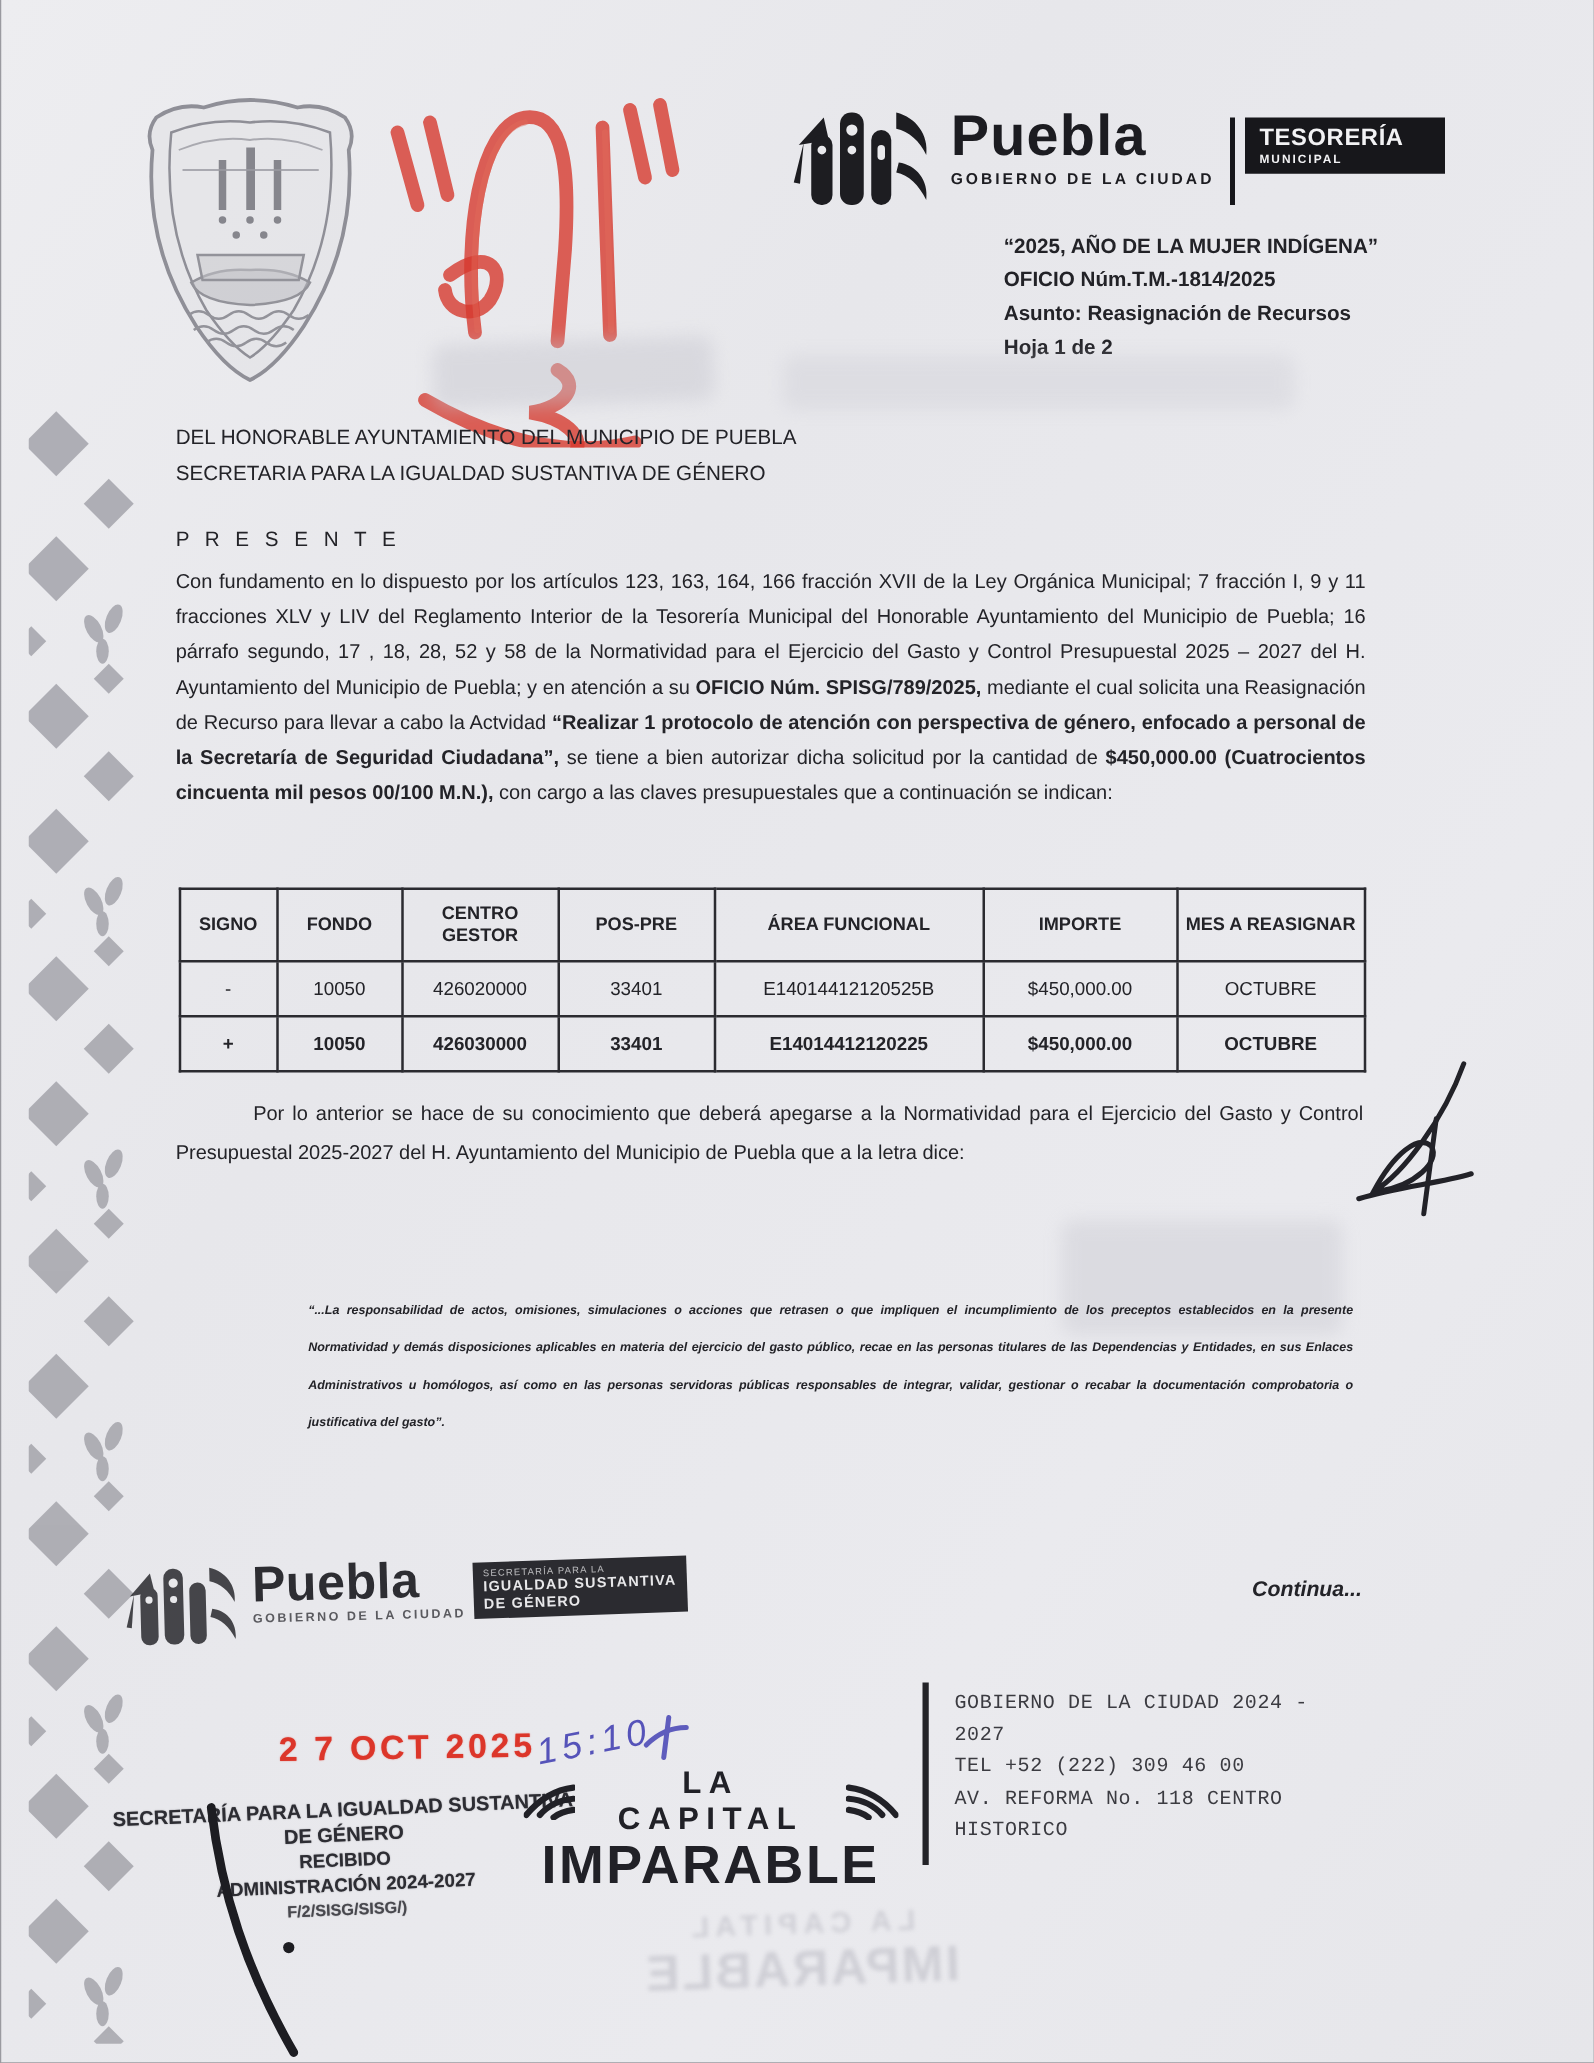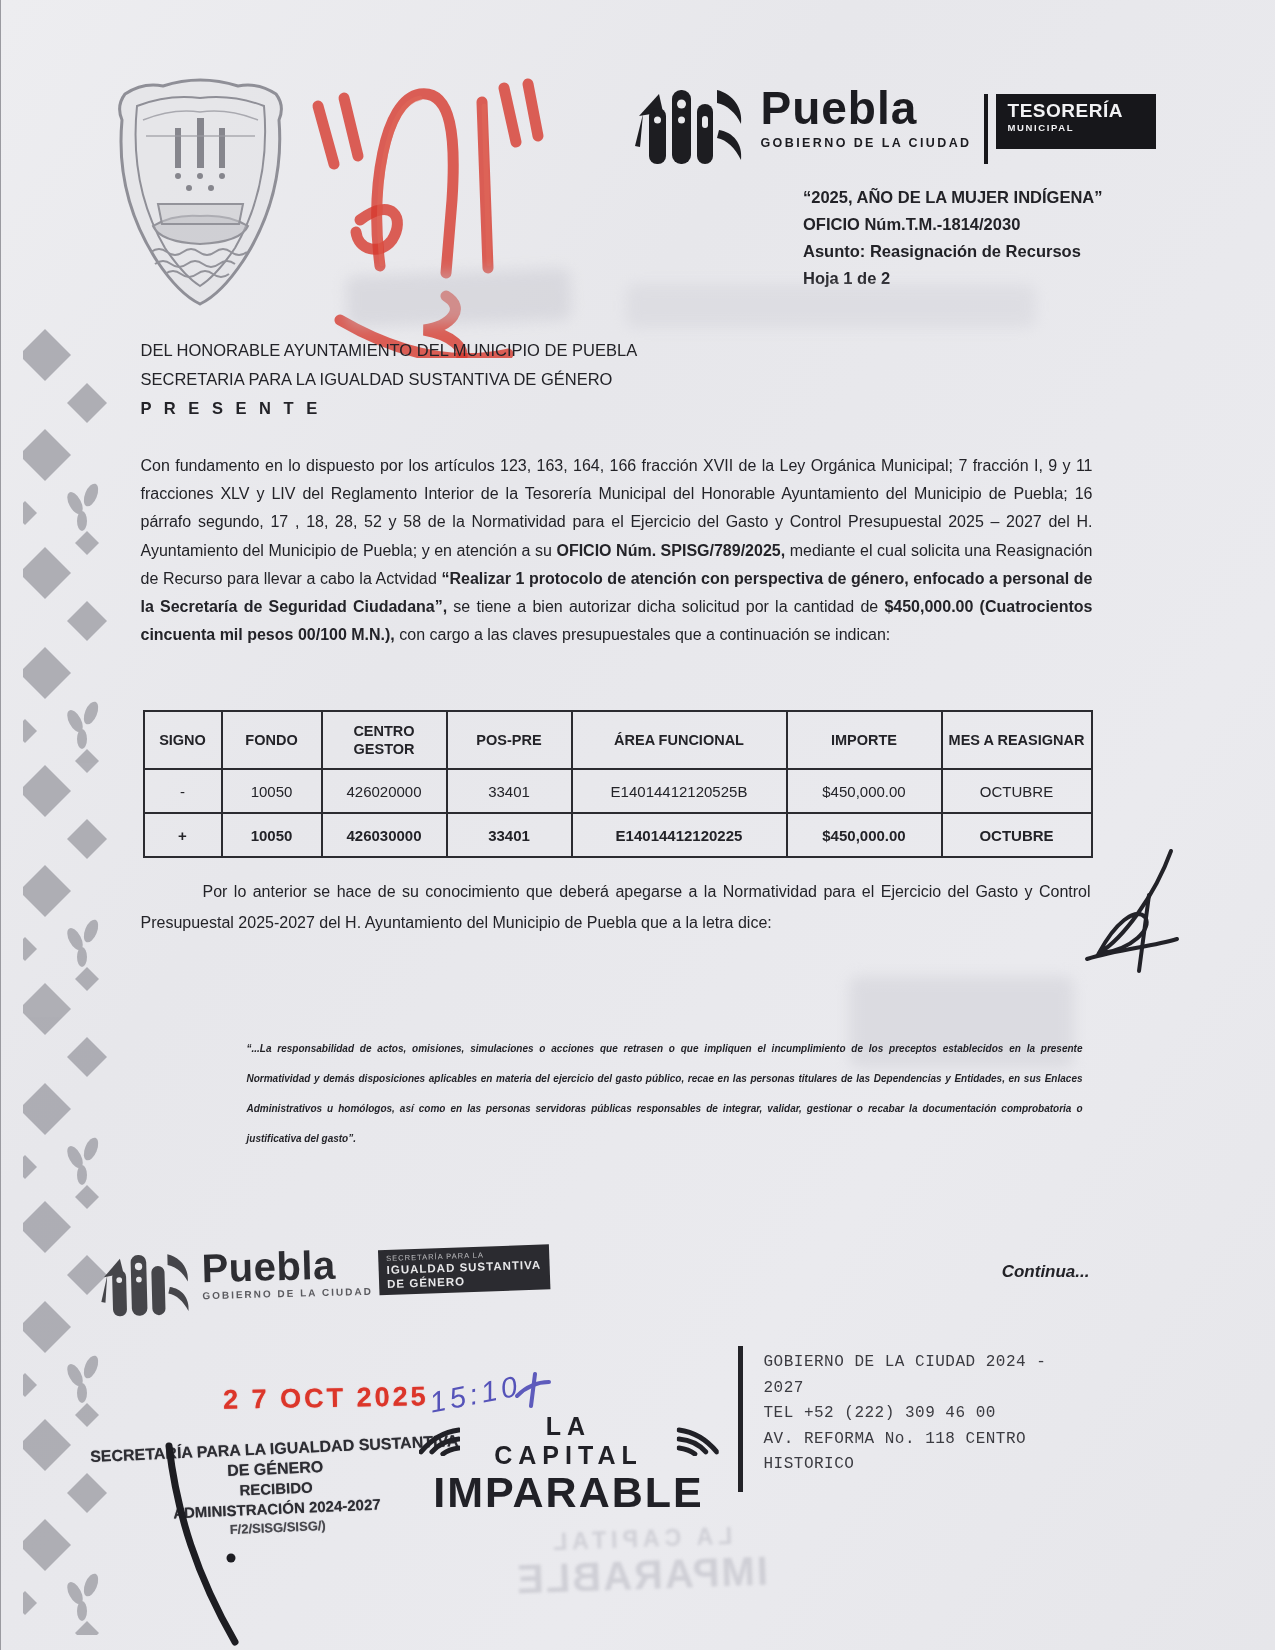--- a/index.html
+++ b/index.html
@@ -7,29 +7,29 @@
     background:linear-gradient(125deg,#ededf0 0%,#e7e7eb 35%,#eaeaee 70%,#e6e6ea 100%);
     font-family:"Liberation Sans",sans-serif;color:#26262b;}
   .abs{position:absolute;}
   .b{font-weight:700;}
   
   .brand{left:628px;top:82px;display:flex;align-items:flex-start;}
   .brand-txt{margin-left:10px;}
   .brand-name{font-size:46px;font-weight:800;letter-spacing:1px;color:#1c1c21;line-height:52px;}
   .brand-sub{font-size:12.5px;font-weight:700;letter-spacing:2.4px;color:#1c1c21;margin-top:2px;}
   .brand-bar{width:4px;height:70px;background:#17171b;margin:12px 8px 0 12px;}
-  .dept-box{margin-top:12px;background:#17171b;color:#f2f2f4;padding:7px 12px 16px 12px;width:136px;}
+  .dept-box{margin-top:12px;background:#17171b;color:#f2f2f4;padding:7px 12px 6px 12px;width:136px;}
   .dept-main{font-size:19px;font-weight:800;letter-spacing:.5px;line-height:20px;}
   .dept-sub{font-size:9.5px;font-weight:700;letter-spacing:1.6px;margin-top:1px;}
   
   .doc-meta{right:172px;top:184px;font-weight:700;font-size:16.5px;line-height:27px;color:#222227;}
   
   .recipient{left:140px;top:336px;font-size:16.5px;line-height:29px;color:#232328;}
   .recipient .name{font-weight:800;}
-  .salutation{letter-spacing:4px;font-weight:700;}
+  .salutation{letter-spacing:4px;font-weight:400;margin-top:24px;}
   
   .para1{left:140px;top:452px;width:952px;font-size:16px;line-height:28.2px;text-align:justify;color:#232328;}
   .para2{left:140px;top:876px;width:950px;font-size:16px;line-height:31px;text-align:justify;text-indent:62px;color:#232328;}
   .quote1{left:176px;top:962px;width:932px;font-size:15.5px;line-height:30px;font-weight:700;font-style:italic;text-align:justify;color:#232328;}
   .quote2{left:246px;top:1034px;width:836px;font-size:10px;line-height:30px;font-weight:700;font-style:italic;text-align:justify;color:#232328;}
   .continua{right:185px;top:1262px;font-size:17px;font-weight:800;font-style:italic;color:#232328;}
   
   table.budget{left:142px;top:710px;position:absolute;border-collapse:collapse;background:transparent;}
   table.budget th,table.budget td{border:2px solid #2b2b30;text-align:center;vertical-align:middle;padding:2px 6px;color:#232328;}
   table.budget th{font-size:14.5px;font-weight:800;height:52px;line-height:18px;}
@@ -201,21 +201,21 @@
     </div>
     <div class="brand-bar"></div>
     <div class="dept-box">
       <div class="dept-main">TESORERÍA</div>
       <div class="dept-sub">MUNICIPAL</div>
     </div>
   </div>
 
   <div class="abs doc-meta">
     <div>“2025, AÑO DE LA MUJER INDÍGENA”</div>
-    <div>OFICIO Núm.T.M.-1814/2030</div>
+    <div>OFICIO Núm.T.M.-1814/2025</div>
     <div>Asunto: Reasignación de Recursos</div>
     <div>Hoja 1 de 2</div>
   </div>
 
   <div class="abs blob" style="left:345px;top:272px;width:225px;height:52px;transform:rotate(-2deg);"></div>
   <div class="abs blob" style="left:625px;top:284px;width:410px;height:44px;opacity:.3;"></div>
   <div class="abs blob" style="left:848px;top:976px;width:225px;height:92px;opacity:.4;"></div>
 
   <div class="abs recipient">
     <div>DEL HONORABLE AYUNTAMIENTO DEL MUNICIPIO DE PUEBLA</div>

